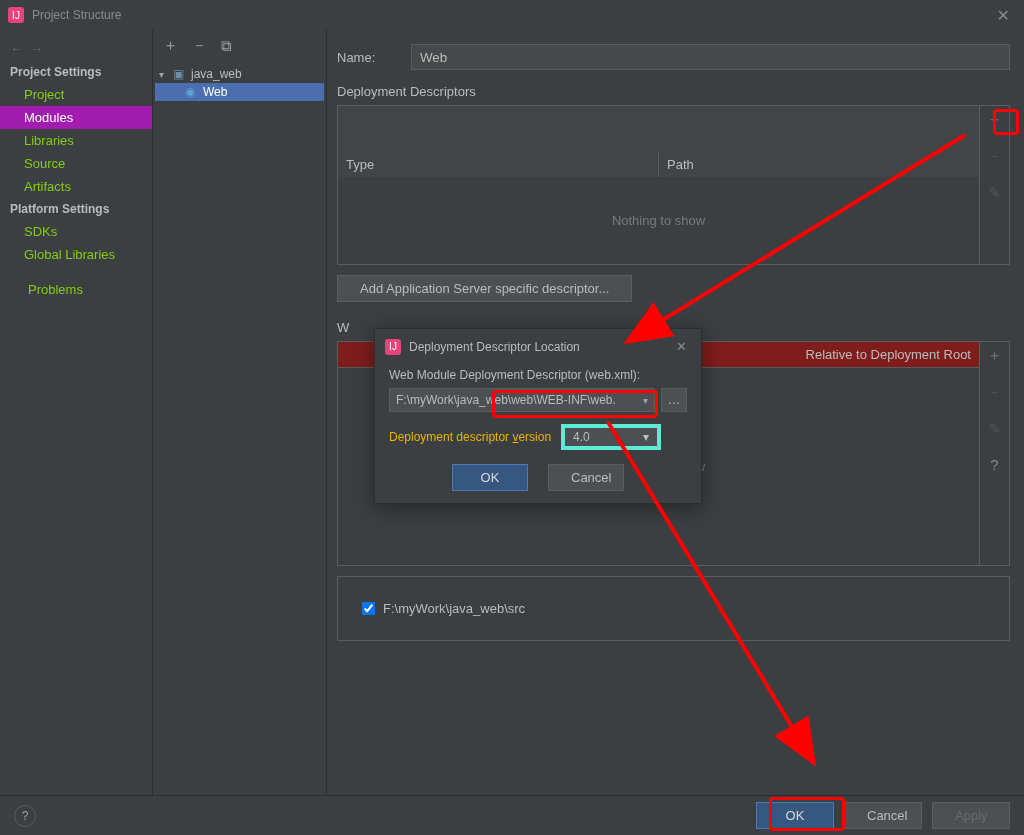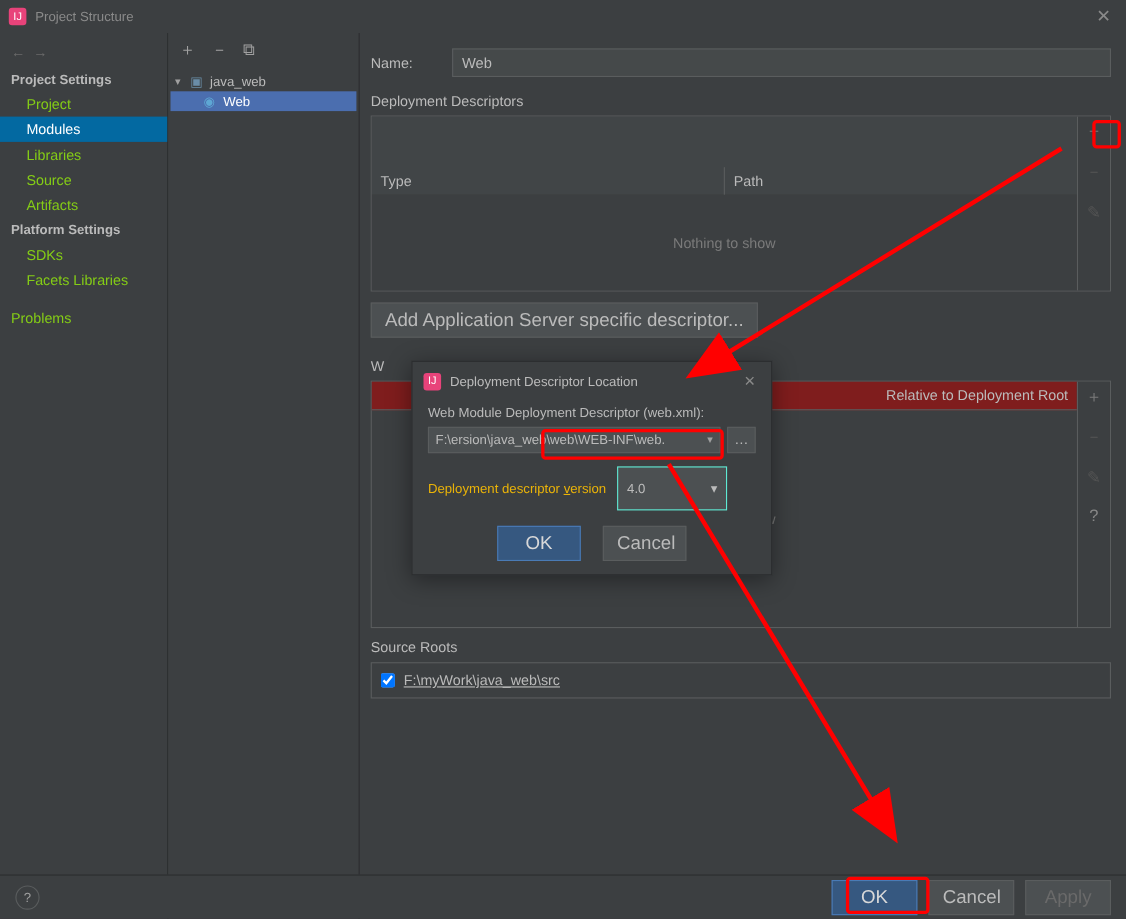--- a/index.html
+++ b/index.html
@@ -9,21 +9,21 @@
   .title-bar { height: 30px; display: flex; align-items: center; padding: 0 8px; background: #3c3f41; }
   .title-bar .app-icon { width: 16px; height: 16px; background: #e8437a; border-radius: 3px; margin-right: 8px; display:flex; align-items:center; justify-content:center; font-size:10px; color:#fff; }
   .title-bar .title { color: #8a8a8a; font-size: 12px; flex: 1; }
   .title-bar .close-x { color: #8a8a8a; font-size: 16px; padding: 2px 6px; cursor: pointer; }
 
   
   .sidebar { position: absolute; left: 0; top: 30px; bottom: 0; width: 153px; background: #3c3f41; border-right: 1px solid #2b2d2f; padding-top: 10px; }
   .sidebar .nav-arrows { padding: 0 10px 6px; color: #6a6a6a; }
   .sb-heading { padding: 4px 10px; color: #bbbbbb; font-weight: 600; font-size: 12px; }
   .sb-item { padding: 4px 10px 4px 24px; color: #84cc16; cursor: pointer; }
-  .sb-item.selected { background: #0369a1; color: #fff; }
+  .sb-item.selected { background: #a21caf; color: #fff; }
 
   
   .tree-col { position: absolute; left: 153px; top: 30px; bottom: 0; width: 174px; background: #3c3f41; border-right: 1px solid #2b2d2f; }
   .tree-toolbar { display: flex; align-items: center; gap: 14px; padding: 6px 10px; color: #a0a0a0; }
   .tree-toolbar span { cursor: pointer; font-size: 15px; }
   .tree { padding: 4px 2px; }
   .tree-row { display: flex; align-items: center; gap: 4px; padding: 2px 4px; font-size: 12px; cursor: pointer; }
   .tree-row.selected { background: #4b6eaf; color: #fff; }
   .tree-arrow { width: 10px; color: #a0a0a0; font-size: 10px; }
   .folder-icon { width: 14px; color: #6a8da8; }
@@ -38,47 +38,47 @@
 
   .descriptor-table { border: 1px solid #5a5d5e; display: flex; margin-bottom: 10px; }
   .dt-body { flex: 1; }
   .dt-header { display: flex; background: #414547; }
   .dt-header .col { flex: 1; padding: 5px 8px; color: #bbbbbb; border-right: 1px solid #5a5d5e; margin-top: 46px; }
   .dt-header .col:last-child{ border-right:none;}
   .dt-empty { text-align: center; color: #7a7a7a; padding: 36px 0; background: #3c3f41; }
   .dt-side { width: 30px; background: #3c3f41; border-left: 1px solid #5a5d5e; display: flex; flex-direction: column; align-items: center; padding: 4px 0; gap: 18px;}
   .dt-side span { color: #7a7a7a; font-size: 15px; cursor: pointer; }
 
-  .button { background: #4c5052; border: 1px solid #5a5d5e; color: #bbbbbb; padding: 5px 12px; font-size: 17px; cursor: pointer; }
+  .button { background: #4c5052; border: 1px solid #5a5d5e; color: #bbbbbb; padding: 5px 22px; font-size: 13px; cursor: pointer; }
   .button.primary { background: #365880; border: 1px solid #4a7bb5; color: #d8d8d8; }
 
   
   .res-section { margin-top: 18px; }
   .w-label { color: #bbbbbb; margin-bottom: 6px; }
   .res-table { border: 1px solid #5a5d5e; display: flex; margin-bottom: 10px; height: 225px; }
 
   .source-roots { }
-  .src-box { border: 1px solid #5a5d5e; padding: 8px; text-decoration: underline; }
+  .src-box { border: 1px solid #5a5d5e; padding: 24px; }
   .src-box label { display: flex; align-items: center; gap: 8px; }
 
   
   .modal { position: absolute; left: 374px; top: 328px; width: 328px; background: #3c3f41; border: 1px solid #2b2d2f; box-shadow: 0 4px 20px rgba(0,0,0,0.4); }
   .modal-title { display: flex; align-items: center; padding: 8px 8px 6px 10px; }
   .modal-title .icon { width: 16px; height: 16px; background: #e8437a; border-radius: 3px; margin-right: 8px; display:flex;align-items:center;justify-content:center;color:#fff;font-size:10px; }
   .modal-title .t { color: #bbbbbb; flex: 1; font-size: 12px; }
   .modal-title .x { color: #8a8a8a; cursor: pointer; padding: 2px 6px; }
   .modal-body { padding: 6px 14px 12px; }
   .modal-label { color: #bbbbbb; font-size: 12px; margin-bottom: 6px; }
   .modal-row { display: flex; align-items: center; gap: 6px; margin-bottom: 12px; }
   .combo { flex: 1; display: flex; align-items: center; background: #4c5052; border: 1px solid #5a5d5e; height: 24px; padding: 0 6px; color: #bbbbbb; font-size: 12px; justify-content: space-between; }
   .combo .arrow { font-size: 10px; color: #a0a0a0; }
   .dots-btn { width: 26px; height: 24px; background: #4c5052; border: 1px solid #5a5d5e; color: #bbbbbb; text-align: center; line-height: 22px; cursor: pointer; }
   .modal-row2 { display: flex; align-items: center; gap: 10px; margin-bottom: 14px; }
   .modal-row2 .lbl { color: #eab308; font-size: 12px; }
-  .ver-combo { width: 100px; display: flex; align-items: center; background: #4c5052; border: 1px solid #5eead4; height: 40px; padding: 0 8px; color: #bbbbbb; font-size: 12px; justify-content: space-between; }
+  .ver-combo { width: 100px; display: flex; align-items: center; background: #4c5052; border: 4px solid #5eead4; height: 26px; padding: 0 8px; color: #bbbbbb; font-size: 12px; justify-content: space-between; }
   .modal-buttons { display: flex; justify-content: center; gap: 20px; }
   .modal-buttons .button { width: 76px; text-align: center; }
 
   
   .bottom-bar { position: absolute; left: 0; right: 0; bottom: 0; height: 40px; background: #3c3f41; border-top: 1px solid #2b2d2f; display: flex; align-items: center; padding: 0 14px; gap: 10px; }
   .help-btn { width: 22px; height: 22px; border: 1px solid #5a5d5e; border-radius: 50%; display:flex;align-items:center;justify-content:center; color:#a0a0a0; font-size:12px; cursor:pointer;}
   .bottom-bar .spacer { flex: 1; }
   .bottom-bar .button { width: 78px; text-align: center; }
   .bottom-bar .button.disabled { color: #6a6a6a; }
 
@@ -104,23 +104,23 @@
     <span>→</span>
   </div>
   <div class="sb-heading">Project Settings</div>
   <div class="sb-item">Project</div>
   <div class="sb-item selected">Modules</div>
   <div class="sb-item">Libraries</div>
   <div class="sb-item">Source</div>
   <div class="sb-item">Artifacts</div>
   <div class="sb-heading">Platform Settings</div>
   <div class="sb-item">SDKs</div>
-  <div class="sb-item">Facets Libraries</div>
+  <div class="sb-item">Global Libraries</div>
   <div style="height:12px"></div>
-  <div class="sb-item" style="padding-left:10px">Problems</div>
+  <div class="sb-item" style="padding-left:28px">Problems</div>
 </div>
 
 <div class="tree-col">
   <div class="tree-toolbar">
     <span>＋</span>
     <span>－</span>
     <span>⧉</span>
   </div>
   <div class="tree">
     <div class="tree-row">
@@ -168,41 +168,40 @@
       <div class="dt-side">
         <span>＋</span>
         <span style="color:#555">－</span>
         <span style="color:#555">✎</span>
         <span style="color:#888">?</span>
       </div>
     </div>
   </div>
 
   <div class="source-roots">
-    <div class="section-title">Source Roots</div>
     <div class="src-box">
       <label>
         <input type="checkbox" checked="" style="">
         <span>F:\myWork\java_web\src</span>
       </label>
     </div>
   </div>
 </div>
 
 <div class="modal">
   <div class="modal-title">
     <div class="icon">IJ</div>
     <div class="t">Deployment Descriptor Location</div>
     <div class="x">✕</div>
   </div>
   <div class="modal-body">
     <div class="modal-label">Web Module Deployment Descriptor (web.xml):</div>
     <div class="modal-row">
       <div class="combo">
-        <span>F:\ersion\java_web\web\WEB-INF\web.</span>
+        <span>F:\myWork\java_web\web\WEB-INF\web.</span>
         <span class="arrow">▾</span>
       </div>
       <div class="dots-btn">…</div>
     </div>
     <div class="modal-row2">
       <div class="lbl"><span>Deployment descriptor </span><u class="hot">v</u><span>ersion</span></div>
       <div class="ver-combo">
         <span>4.0</span>
         <span class="arrow">▾</span>
       </div>

